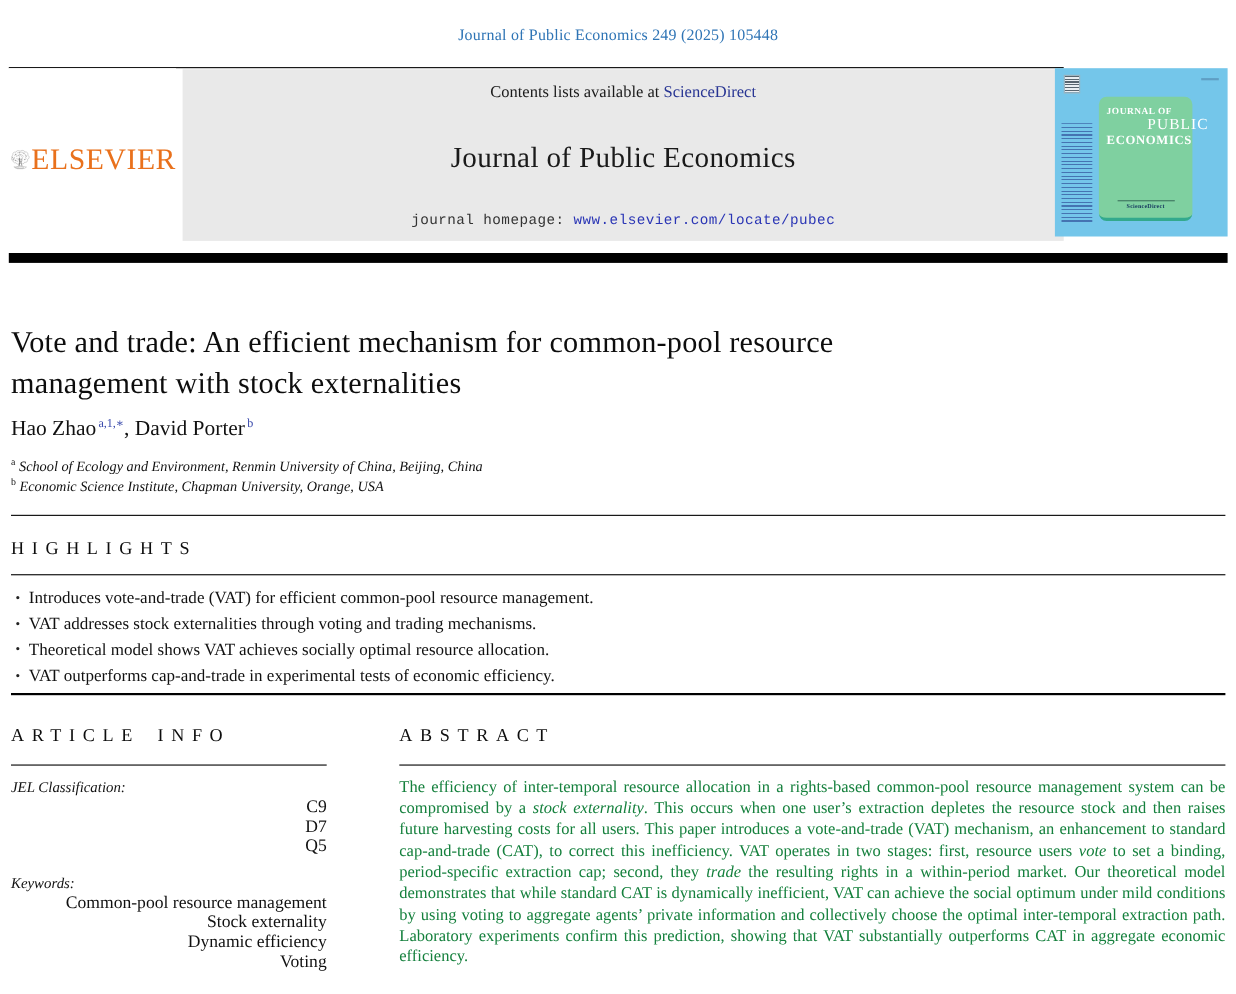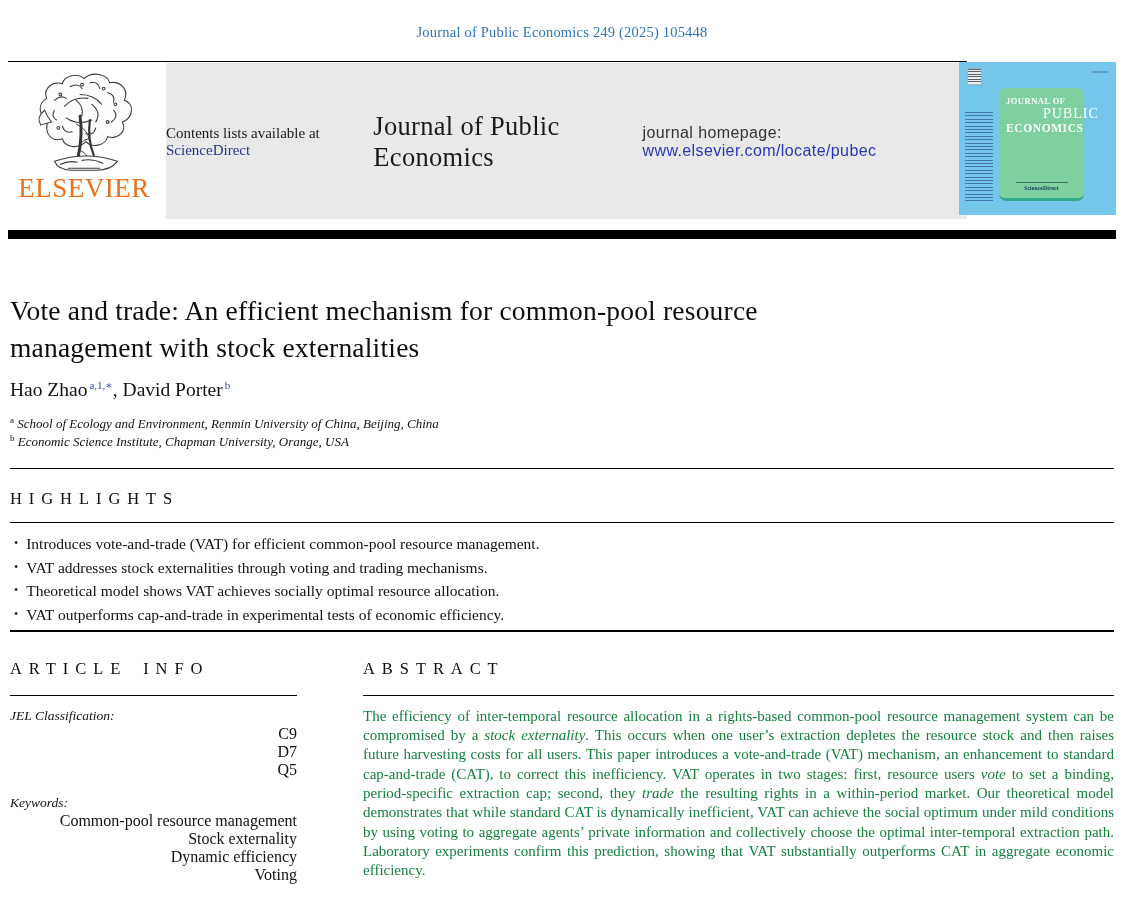--- a/index.html
+++ b/index.html
@@ -13,38 +13,38 @@
     padding-top:24px; text-align:center; font-size:14.5px; letter-spacing:0.2px;
     color:#2e74b5;
   }
   
   .header-zone { position:relative; margin:20px 8px 0 8px; height:158px; }
   .head-left {
     width:959px; height:158px; border-top:1.5px solid #000;
     display:flex; align-items:stretch;
   }
   .logo-box {
-    width:152px; display:flex; flex-direction:column; align-items:center;
+    width:152px; display:flex; flex-direction:row; align-items:center;
     padding-top:8px; background:#fff;
   }
   .elsevier-word {
     font-size:27px; color:#e9711c; letter-spacing:0.5px; line-height:1;
     margin-top:1px; font-family:"Liberation Serif","DejaVu Serif",serif;
   }
   .banner {
     flex:1; margin-left:6px; background:#e9e9e9; height:156px; margin-top:1px;
-    display:flex; flex-direction:row; align-items:center; justify-content:space-between;
+    display:flex; flex-direction:column; align-items:center; justify-content:space-between;
     padding:13px 0 11px 0;
   }
   .contents-line { font-size:15px; color:#1a1a1a; }
   .sd-link, .hp-link { color:#283593; text-decoration:none; cursor:pointer; }
   .journal-name { font-size:26.5px; color:#1a1a1a; letter-spacing:0.3px; }
   .homepage-line {
-    font-family:Liberation Sans, sans-serif;
-    font-size:16px; color:#333; letter-spacing:0.4px;
+    font-family:Liberation Mono, monospace;
+    font-size:13px; color:#333; letter-spacing:0.4px;
   }
   .homepage-line .hp-link { color:#2a35b5; }
   
   .cover {
     position:absolute; right:0; top:1px; width:157px; height:153px;
     background:#74c6ea; overflow:hidden;
   }
   .cover-logo {
     position:absolute; left:9px; top:7px; width:13px; height:15px;
     background:repeating-linear-gradient(#58656f 0 1px, #e9eef2 1px 2.5px);

